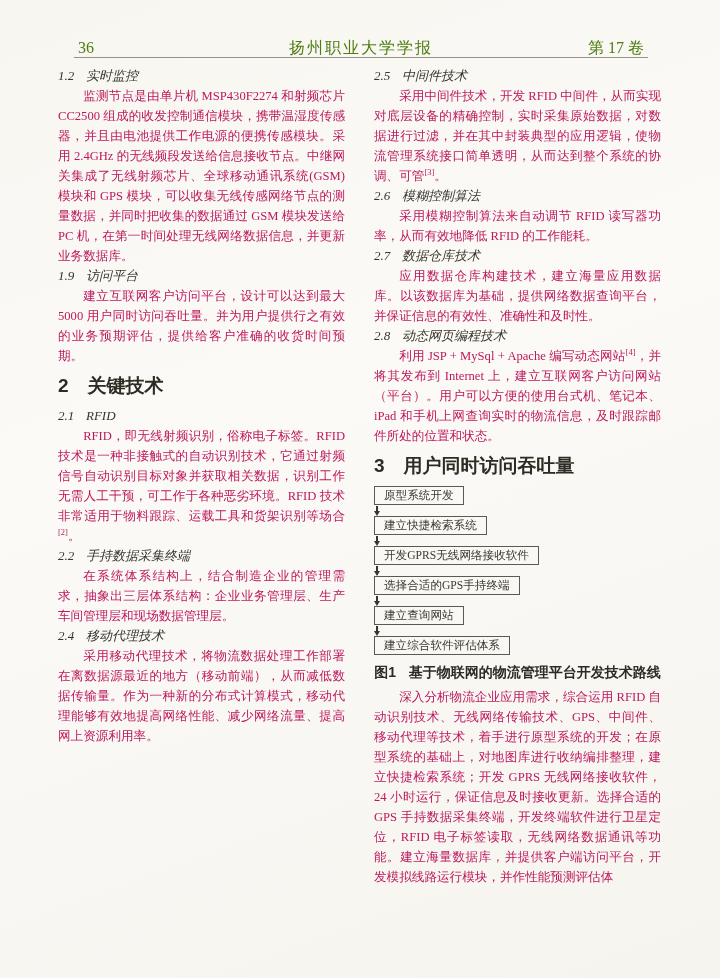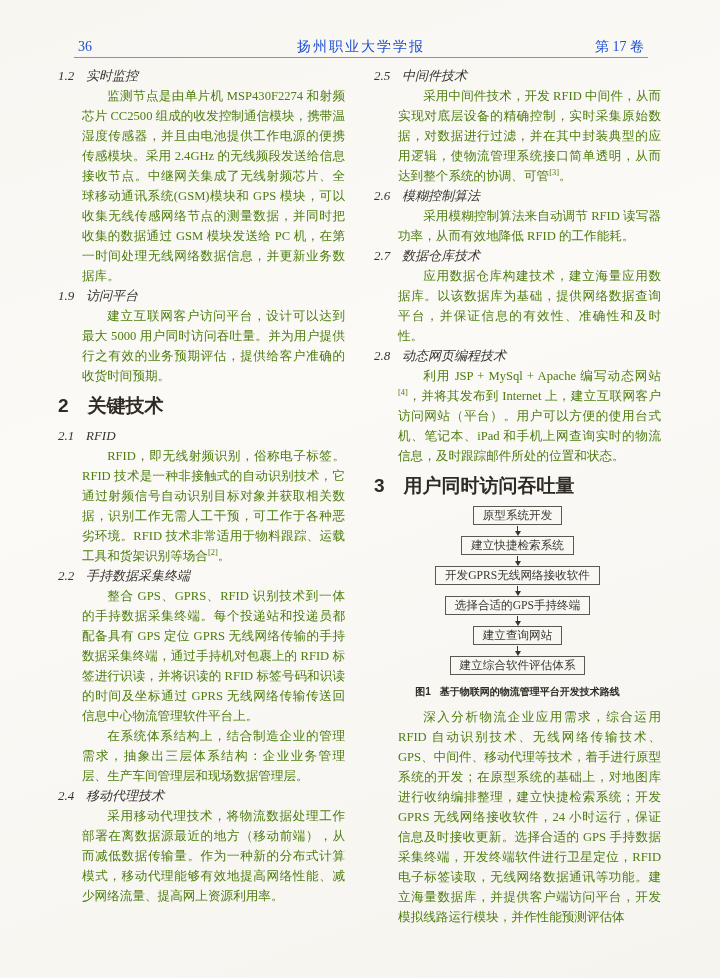--- a/index.html
+++ b/index.html
@@ -6,65 +6,65 @@
   html,body { width:720px; height:978px; }
   body {
     position:relative;
     background:linear-gradient(160deg,#f7f6f1 0%,#fbfaf6 40%,#f5f4ef 100%);
     font-family:"Liberation Serif","DejaVu Serif",serif;
     color:#36322a;
   }
   .page-header {
     position:absolute; top:38px; left:78px; width:566px;
     display:flex; align-items:baseline;
-    font-size:14px; color:#1d4ed8;
+    font-size:16px; color:#4d7c0f;
   }
   .page-header .page-num { width:90px; }
   .page-header .journal { flex:1; text-align:center; letter-spacing:2px; }
   .page-header .volume { width:90px; text-align:right; }
   .header-rule {
     position:absolute; top:57px; left:74px; width:574px;
     border-top:1.6px solid #97928a;
   }
   .col {
     position:absolute; top:66px; width:287px;
     font-size:12.6px; line-height:20px; text-align:justify;
   }
   .col-left  { left:58px; }
   .col-right { left:374px; }
-  p.body { text-indent:2em; color:#4d7c0f;margin-left:24px; }
+  p.body { text-indent:2em; color:#be185d; }
   h4.sub {
     font-weight:normal; font-style:italic; font-size:13px; line-height:20px;
     color:#38342c;
   }
   h4.sub .num { margin-right:0.9em; }
   h3.sec {
     font-family:"Liberation Sans","DejaVu Sans",sans-serif;
     font-weight:bold; font-size:19px; line-height:20px;
     margin:10px 0 10px 0; color:#2f2b24; font-style:normal;
   }
   h3.sec .num { margin-right:1em; }
   sup.cite { font-size:8.5px; line-height:0; }
-  .figure { margin:3px 0 9px 0; display:flex; flex-direction:column; align-items:center;font-family:Liberation Serif, serif; }
+  .figure { margin:3px 0 9px 0; display:flex; flex-direction:column; align-items:flex-start;font-family:Liberation Serif, serif; }
   .fc-box {
     border:1.2px solid #5d5950; padding:1px 9px;
     font-size:11.6px; line-height:15px; text-indent:0;
     color:#3c382f; white-space:nowrap;
   }
   .fc-arrow { height:11px; display:flex; flex-direction:column; align-items:center; padding-top:1px; }
   .fc-arrow .stem { width:1.7px; height:4.5px; background:#39352d; }
   .fc-arrow .head {
     width:0; height:0;
     border-left:3.6px solid transparent; border-right:3.6px solid transparent;
     border-top:5.5px solid #39352d;
   }
   .fig-caption {
     text-align:center; text-indent:0;
     font-family:"Liberation Sans","DejaVu Sans",sans-serif;
-    font-weight:bold; font-size:10px; line-height:16px;
+    font-weight:bold; font-size:14px; line-height:16px;
     margin:5px 0 7px 0; color:#2f2b24;
   }
   .fig-caption .label { margin-right:0.9em; }
 </style>
 </head>
 <body>
 
 <header class="page-header">
   <span class="page-num">36</span>
   <span class="journal">扬州职业大学学报</span>
@@ -88,21 +88,20 @@
   </h3>
 
   <h4 class="sub">
     <span class="num">2.1</span><span>RFID</span>
   </h4>
   <p class="body"><span>RFID，即无线射频识别，俗称电子标签。RFID 技术是一种非接触式的自动识别技术，它通过射频信号自动识别目标对象并获取相关数据，识别工作无需人工干预，可工作于各种恶劣环境。RFID 技术非常适用于物料跟踪、运载工具和货架识别等场合</span><sup class="cite">[2]</sup><span>。</span></p>
 
   <h4 class="sub">
     <span class="num">2.2</span><span>手持数据采集终端</span>
   </h4>
-  <p class="body">整合 GPS、GPRS、RFID 识别技术到一体的手持数据采集终端。每个投递站和投递员都配备具有 GPS 定位 GPRS 无线网络传输的手持数据采集终端，通过手持机对包裹上的 RFID 标签进行识读，并将识读的 RFID 标签号码和识读的时间及坐标通过 GPRS 无线网络传输传送回信息中心物流管理软件平台上。</p>
 
   <p class="body">在系统体系结构上，结合制造企业的管理需求，抽象出三层体系结构：企业业务管理层、生产车间管理层和现场数据管理层。</p>
 
   <h4 class="sub">
     <span class="num">2.4</span><span>移动代理技术</span>
   </h4>
   <p class="body">采用移动代理技术，将物流数据处理工作部署在离数据源最近的地方（移动前端），从而减低数据传输量。作为一种新的分布式计算模式，移动代理能够有效地提高网络性能、减少网络流量、提高网上资源利用率。</p>
 </section>
 
 <section class="col col-right">

